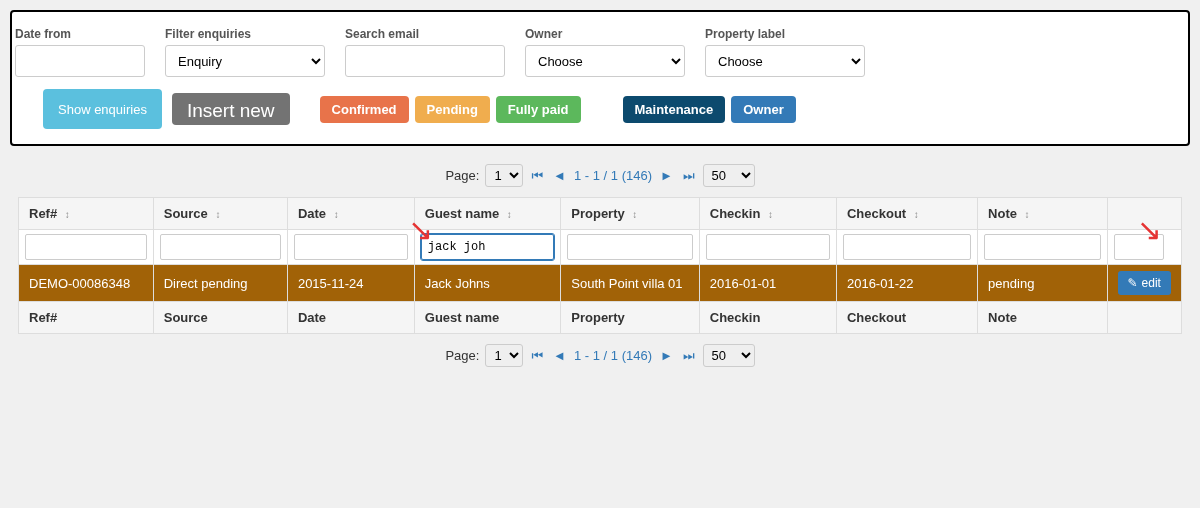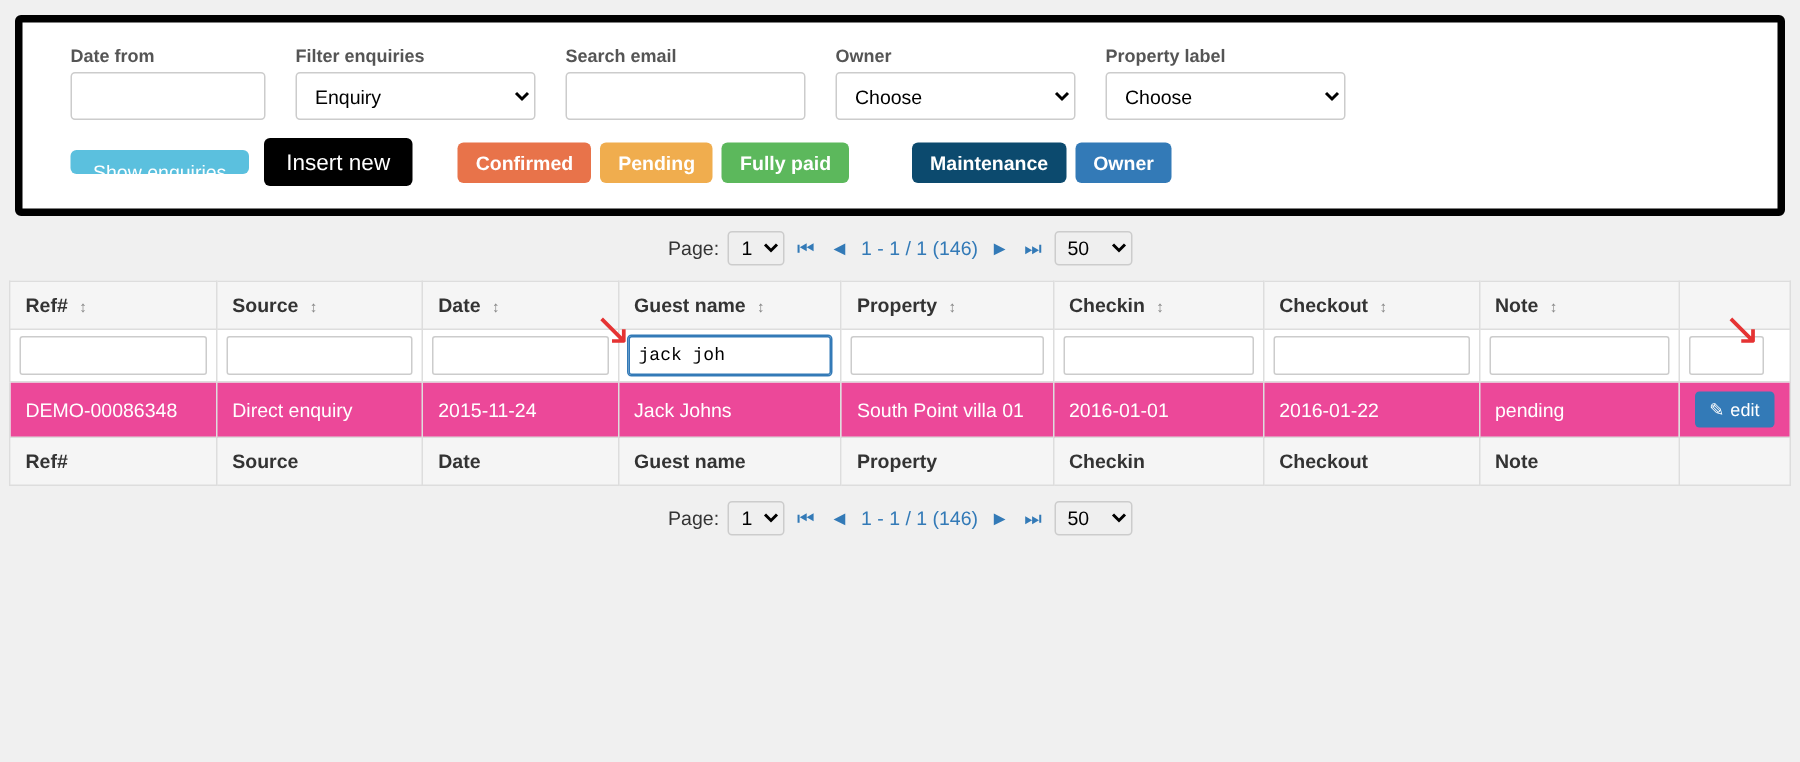--- a/index.html
+++ b/index.html
@@ -1,22 +1,22 @@
 <!DOCTYPE html>
 <html><head>
   <meta charset="utf-8">
   <style>
     * { box-sizing: border-box; margin: 0; padding: 0; }
     body { font-family: Arial, sans-serif; font-size: 13px; background: #f0f0f0; color: #333; }
 
     .top-panel {
       background: #fff;
-      border: 5px solid #000000;
+      border: 2px solid #000000;
       margin: 10px;
-      padding: 15px 32px;
+      padding: 15px 3px;
       border-radius: 4px;
     }
 
     .filter-row {
       display: flex;
       align-items: flex-end;
       gap: 20px;
       flex-wrap: wrap;
     }
 
@@ -52,31 +52,32 @@
     }
 
     .btn-show {
       background: #5bc0de;
       color: #fff;
       border: none;
       padding: 7px 15px;
       border-radius: 4px;
       cursor: pointer;
       font-size: 13px;
-      height: 16px;
+      height: 40px;
+      margin-left: 28px;
     }
 
     .btn-insert {
-      background: #000000;
+      background: #737373;
       color: #fff;
       border: none;
       padding: 7px 15px;
       border-radius: 4px;
       cursor: pointer;
-      font-size: 15px;
+      font-size: 19px;
       height: 32px;
     }
 
     .action-row {
       display: flex;
       align-items: center;
       gap: 10px;
       margin-top: 12px;
       flex-wrap: wrap;
     }
@@ -95,21 +96,21 @@
       font-size: 13px;
       cursor: pointer;
     }
     .badge-confirmed { background: #e8734a; }
     .badge-pending { background: #f0ad4e; }
     .badge-fullypaid { background: #5cb85c; }
     .badge-maintenance { background: #0c4a6e; margin-left: 36px; }
     .badge-owner { background: #337ab7; }
 
     .main-content {
-      margin: 6px;
+      margin: 18px;
     }
 
     .pagination-row {
       display: flex;
       align-items: center;
       justify-content: center;
       gap: 6px;
       margin: 10px 0;
       font-size: 13px;
     }
@@ -177,21 +178,21 @@
       height: 26px;
     }
 
     .filter-row-inputs input.highlighted {
       border-color: #337ab7;
       outline: 1px solid #337ab7;
       font-family: Liberation Mono, monospace;
     }
 
     tr.data-row td {
-      background: #ec4899;
+      background: #a16207;
       color: #fff;
     }
 
     .btn-edit {
       background: #337ab7;
       color: #fff;
       border: none;
       padding: 5px 10px;
       border-radius: 3px;
       cursor: pointer;
@@ -318,21 +319,21 @@
           <td><input type="text" style=""></td>
           <td><input type="text" style=""></td>
           <td><input type="text" style=""></td>
           <td><input type="text" style=""></td>
           <td><input type="text" style="width: 50px;"></td>
         </tr>
       </thead>
       <tbody>
         <tr class="data-row">
           <td>DEMO-00086348</td>
-          <td>Direct enquiry</td>
+          <td>Direct pending</td>
           <td>2015-11-24</td>
           <td>Jack Johns</td>
           <td>South Point villa 01</td>
           <td>2016-01-01</td>
           <td>2016-01-22</td>
           <td>pending</td>
           <td>
             <button class="btn-edit">
               <span>✎</span>
               <span>edit</span>

